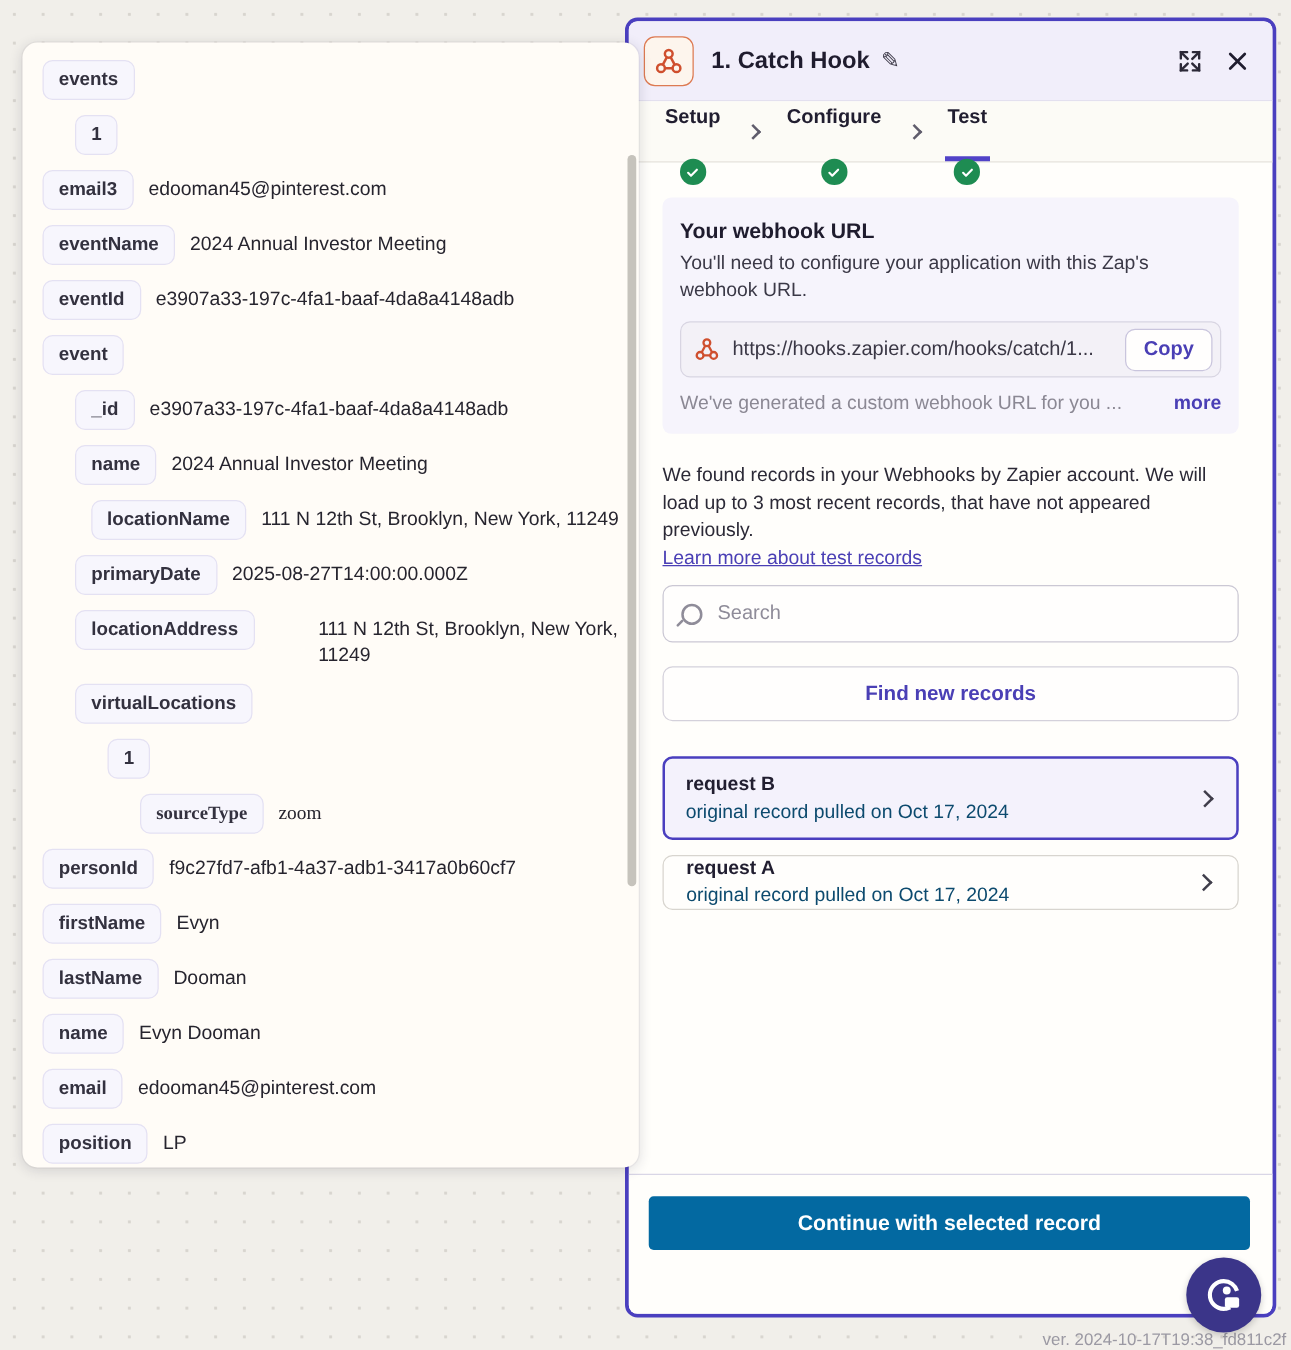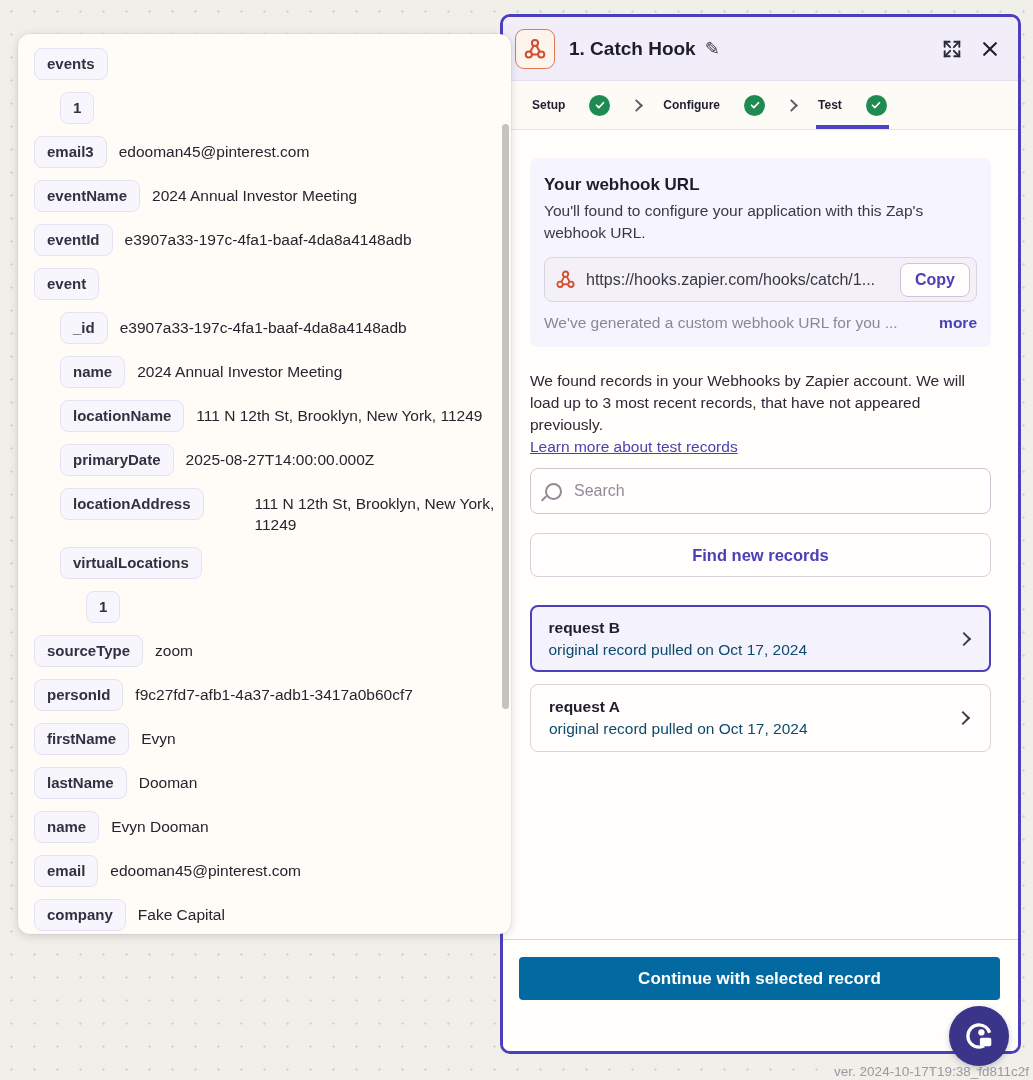--- a/index.html
+++ b/index.html
@@ -39,21 +39,21 @@
 
   
   .tabs-row {
     height:49px; background:#fcfbf6; border-bottom:1px solid #e6e3dd;
     display:flex; align-items:stretch; padding:0 0 0 27px;
   }
   .tab-item { display:flex; align-items:stretch; }
   .tab-main {
     display:flex; align-items:center; gap:24px; padding:4px 2px 0 2px;
     border-bottom:4px solid transparent; cursor:pointer;
-    font-size:12px; font-weight:bold; color:#211e30;
+    font-size:16px; font-weight:bold; color:#211e30;flex-direction:column;
   }
   .tab-item.active .tab-main { border-bottom-color:#5143c8; }
   .tab-sep {
     width:9px; height:9px; border-top:2px solid #5f5c6b; border-right:2px solid #5f5c6b;
     transform:rotate(45deg); align-self:center; margin:0 20px;
   }
   .tab-item:last-child .tab-sep { display:none; }
   .check-badge {
     width:21px; height:21px; border-radius:50%; background:#1e8c52;
     display:flex; align-items:center; justify-content:center; flex:0 0 auto;
@@ -101,21 +101,21 @@
   }
 
   .find-btn {
     margin-top:19px; width:100%; height:44px; background:#fffefd;
     border:1px solid #d4d1db; border-radius:8px;
     font-size:16.5px; font-weight:bold; color:#4a3fb5; cursor:pointer; font-family:inherit;
   }
 
   .record-card {
     margin-top:12px; border:1px solid #d8d5cf; border-radius:8px; background:#fffefc;
-    padding:13px 18px; display:flex; align-items:center; cursor:pointer;
+    padding:1px 18px; display:flex; align-items:center; cursor:pointer;
   }
   .record-card:first-of-type { margin-top:28px; }
   .record-card.selected { border:2.5px solid #4a3fbf; background:#f4f2fc; padding:11.5px 16.5px; }
   .record-main { flex:1; }
   .record-title { font-size:15.5px; font-weight:bold; color:#211e30; }
   .record-sub { font-size:15.5px; color:#0c4a6e; margin-top:4px; }
   .record-chevron {
     width:10px; height:10px; border-top:2.2px solid #3f3d4a; border-right:2.2px solid #3f3d4a;
     transform:rotate(45deg); margin-right:4px;
   }
@@ -233,21 +233,21 @@
       </span>
     </div>
 
   </div>
 </div>
 
   <div class="panel-content">
 
     <div class="webhook-box">
       <div class="webhook-title">Your webhook URL</div>
-      <div class="webhook-desc">You'll found to configure your application with this Zap's webhook URL.</div>
+      <div class="webhook-desc">You'll need to configure your application with this Zap's webhook URL.</div>
       <div class="url-row">
         <svg width="21" height="21" viewBox="0 0 24 24" fill="none" stroke="#cf4f2e" stroke-width="2.1">
           <circle cx="12" cy="6" r="3.1"></circle>
             <circle cx="5.8" cy="17.5" r="3.1"></circle>
             <circle cx="18.2" cy="17.5" r="3.1"></circle>
           <path d="M10.5 8.7 L7.3 14.7"></path>
             <path d="M13.5 8.7 L16.7 14.7"></path>
             <path d="M9 17.5 h6"></path>
         </svg>
         <div class="url-text">https://hooks.zapier.com/hooks/catch/1...</div>
@@ -327,21 +327,21 @@
   <div class="kv-row" style="margin-left: 26px;">
     <span class="key-pill">_id</span>
     <span class="kv-value">e3907a33-197c-4fa1-baaf-4da8a4148adb</span>
   </div>
 
   <div class="kv-row" style="margin-left: 26px;">
     <span class="key-pill">name</span>
     <span class="kv-value">2024 Annual Investor Meeting</span>
   </div>
 
-  <div class="kv-row" style="margin-left: 26px;">
+  <div class="kv-row" style="margin-left: 26px; justify-content: flex-end;">
     <span class="key-pill">locationName</span>
     <span class="kv-value">111 N 12th St, Brooklyn, New York, 11249</span>
   </div>
 
   <div class="kv-row" style="margin-left: 26px;">
     <span class="key-pill">primaryDate</span>
     <span class="kv-value">2025-08-27T14:00:00.000Z</span>
   </div>
 
   <div class="kv-row" style="margin-left: 26px; gap: 39px;">
@@ -352,21 +352,21 @@
   <div class="kv-row no-value" style="margin-left: 26px;">
     <span class="key-pill">virtualLocations</span>
 
   </div>
 
   <div class="kv-row no-value" style="margin-left: 52px;">
     <span class="key-pill">1</span>
 
   </div>
 
-  <div class="kv-row" style="">
+  <div class="kv-row" style="margin-left: 78px; font-family: Liberation Serif, serif;">
     <span class="key-pill">sourceType</span>
     <span class="kv-value">zoom</span>
   </div>
 
   <div class="kv-row">
     <span class="key-pill">personId</span>
     <span class="kv-value">f9c27fd7-afb1-4a37-adb1-3417a0b60cf7</span>
   </div>
 
   <div class="kv-row">
@@ -383,24 +383,20 @@
     <span class="key-pill">name</span>
     <span class="kv-value">Evyn Dooman</span>
   </div>
 
   <div class="kv-row">
     <span class="key-pill">email</span>
     <span class="kv-value">edooman45@pinterest.com</span>
   </div>
 
 
-  <div class="kv-row">
-    <span class="key-pill">company</span>
-    <span class="kv-value">Fake Capital</span>
-  </div>
 
   <div class="kv-row">
     <span class="key-pill">position</span>
     <span class="kv-value">LP</span>
   </div>
 
   <div class="kv-row no-value">
     <span class="key-pill">dietaryRestrictions</span>
 
   </div>

